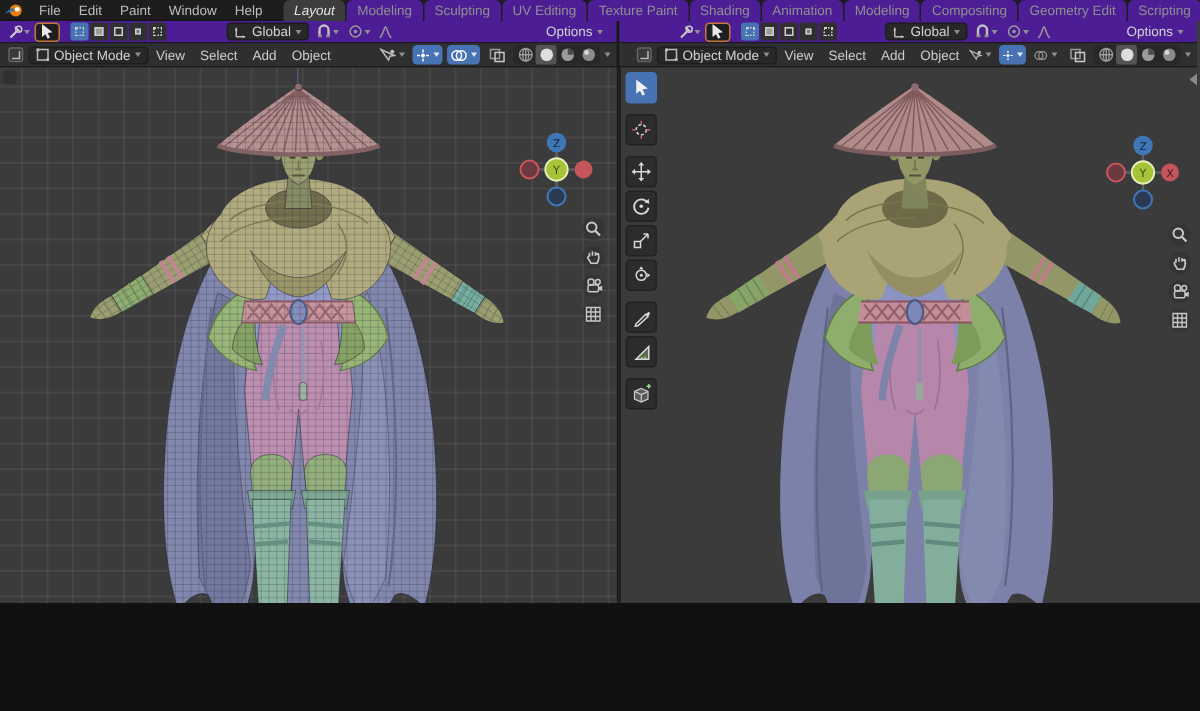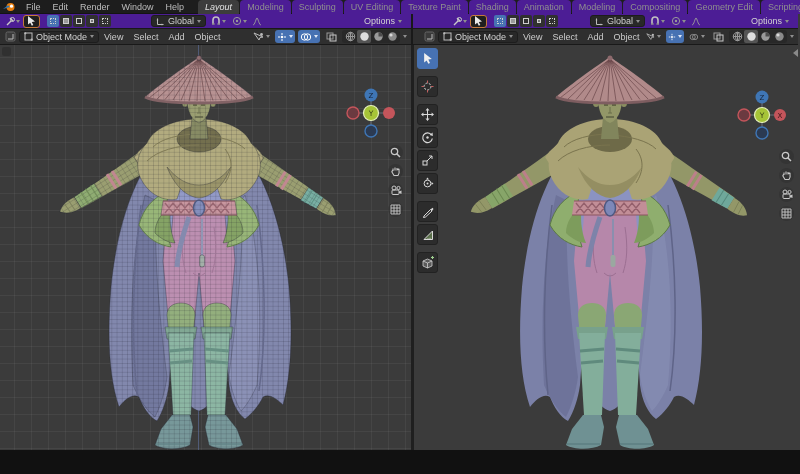--- a/index.html
+++ b/index.html
@@ -1,17 +1,17 @@
 <!DOCTYPE html>
 <html><head>
 <meta charset="utf-8">
 <style>
   html,body{margin:0;padding:0;background:#111;}
   *{box-sizing:border-box;font-family:"Liberation Sans",sans-serif;}
-  #app{position:relative;width:800px;height:450px;overflow:hidden;background:#3b3b3b;font-size:9px;color:#c3c3c3;}
+  #app{position:relative;width:800px;height:402px;overflow:hidden;background:#3b3b3b;font-size:9px;color:#c3c3c3;}
 
   
   .topbar{position:absolute;left:0;top:0;width:800px;height:14px;background:#1d1d1d;display:flex;align-items:center;border-bottom:1px solid #141414;}
   .logo{width:13px;height:10px;margin:0 4px 0 3px;position:relative;flex:0 0 auto;}
   .logo svg{display:block}
   .menu-item{padding:0 6px;color:#bdbdbd;line-height:14px;cursor:default;}
   .tabs{display:flex;align-items:flex-end;height:14px;margin-left:8px;}
   .tab{padding:2px 7px 1px 7px;margin-right:1px;background:#4c1d95;color:#8f8f8f;border-radius:4px 4px 0 0;line-height:11px;white-space:nowrap;}
   .tab.active{background:#3d3d3d;color:#e3e3e3;font-style:italic;}
 
@@ -77,21 +77,21 @@
   <div class="topbar">
     <span class="logo">
       <svg width="13" height="10" viewBox="0 0 13 10">
           <circle cx="7.5" cy="5" r="4" fill="#e87d0d"></circle>
           <circle cx="8.5" cy="4.2" r="1.6" fill="#fff"></circle>
           <path d="M0,7 L5,3.2 L7,5 Z" fill="#2d76b5"></path>
         </svg>
     </span>
     <span class="menu-item">File</span>
     <span class="menu-item">Edit</span>
-    <span class="menu-item">Render</span>
+    <span class="menu-item">Paint</span>
     <span class="menu-item">Window</span>
     <span class="menu-item">Help</span>
     <div class="tabs">
       <span class="tab active">Layout</span>
       <span class="tab">Modeling</span>
       <span class="tab">Sculpting</span>
       <span class="tab">UV Editing</span>
       <span class="tab">Texture Paint</span>
       <span class="tab">Shading</span>
       <span class="tab">Animation</span>

